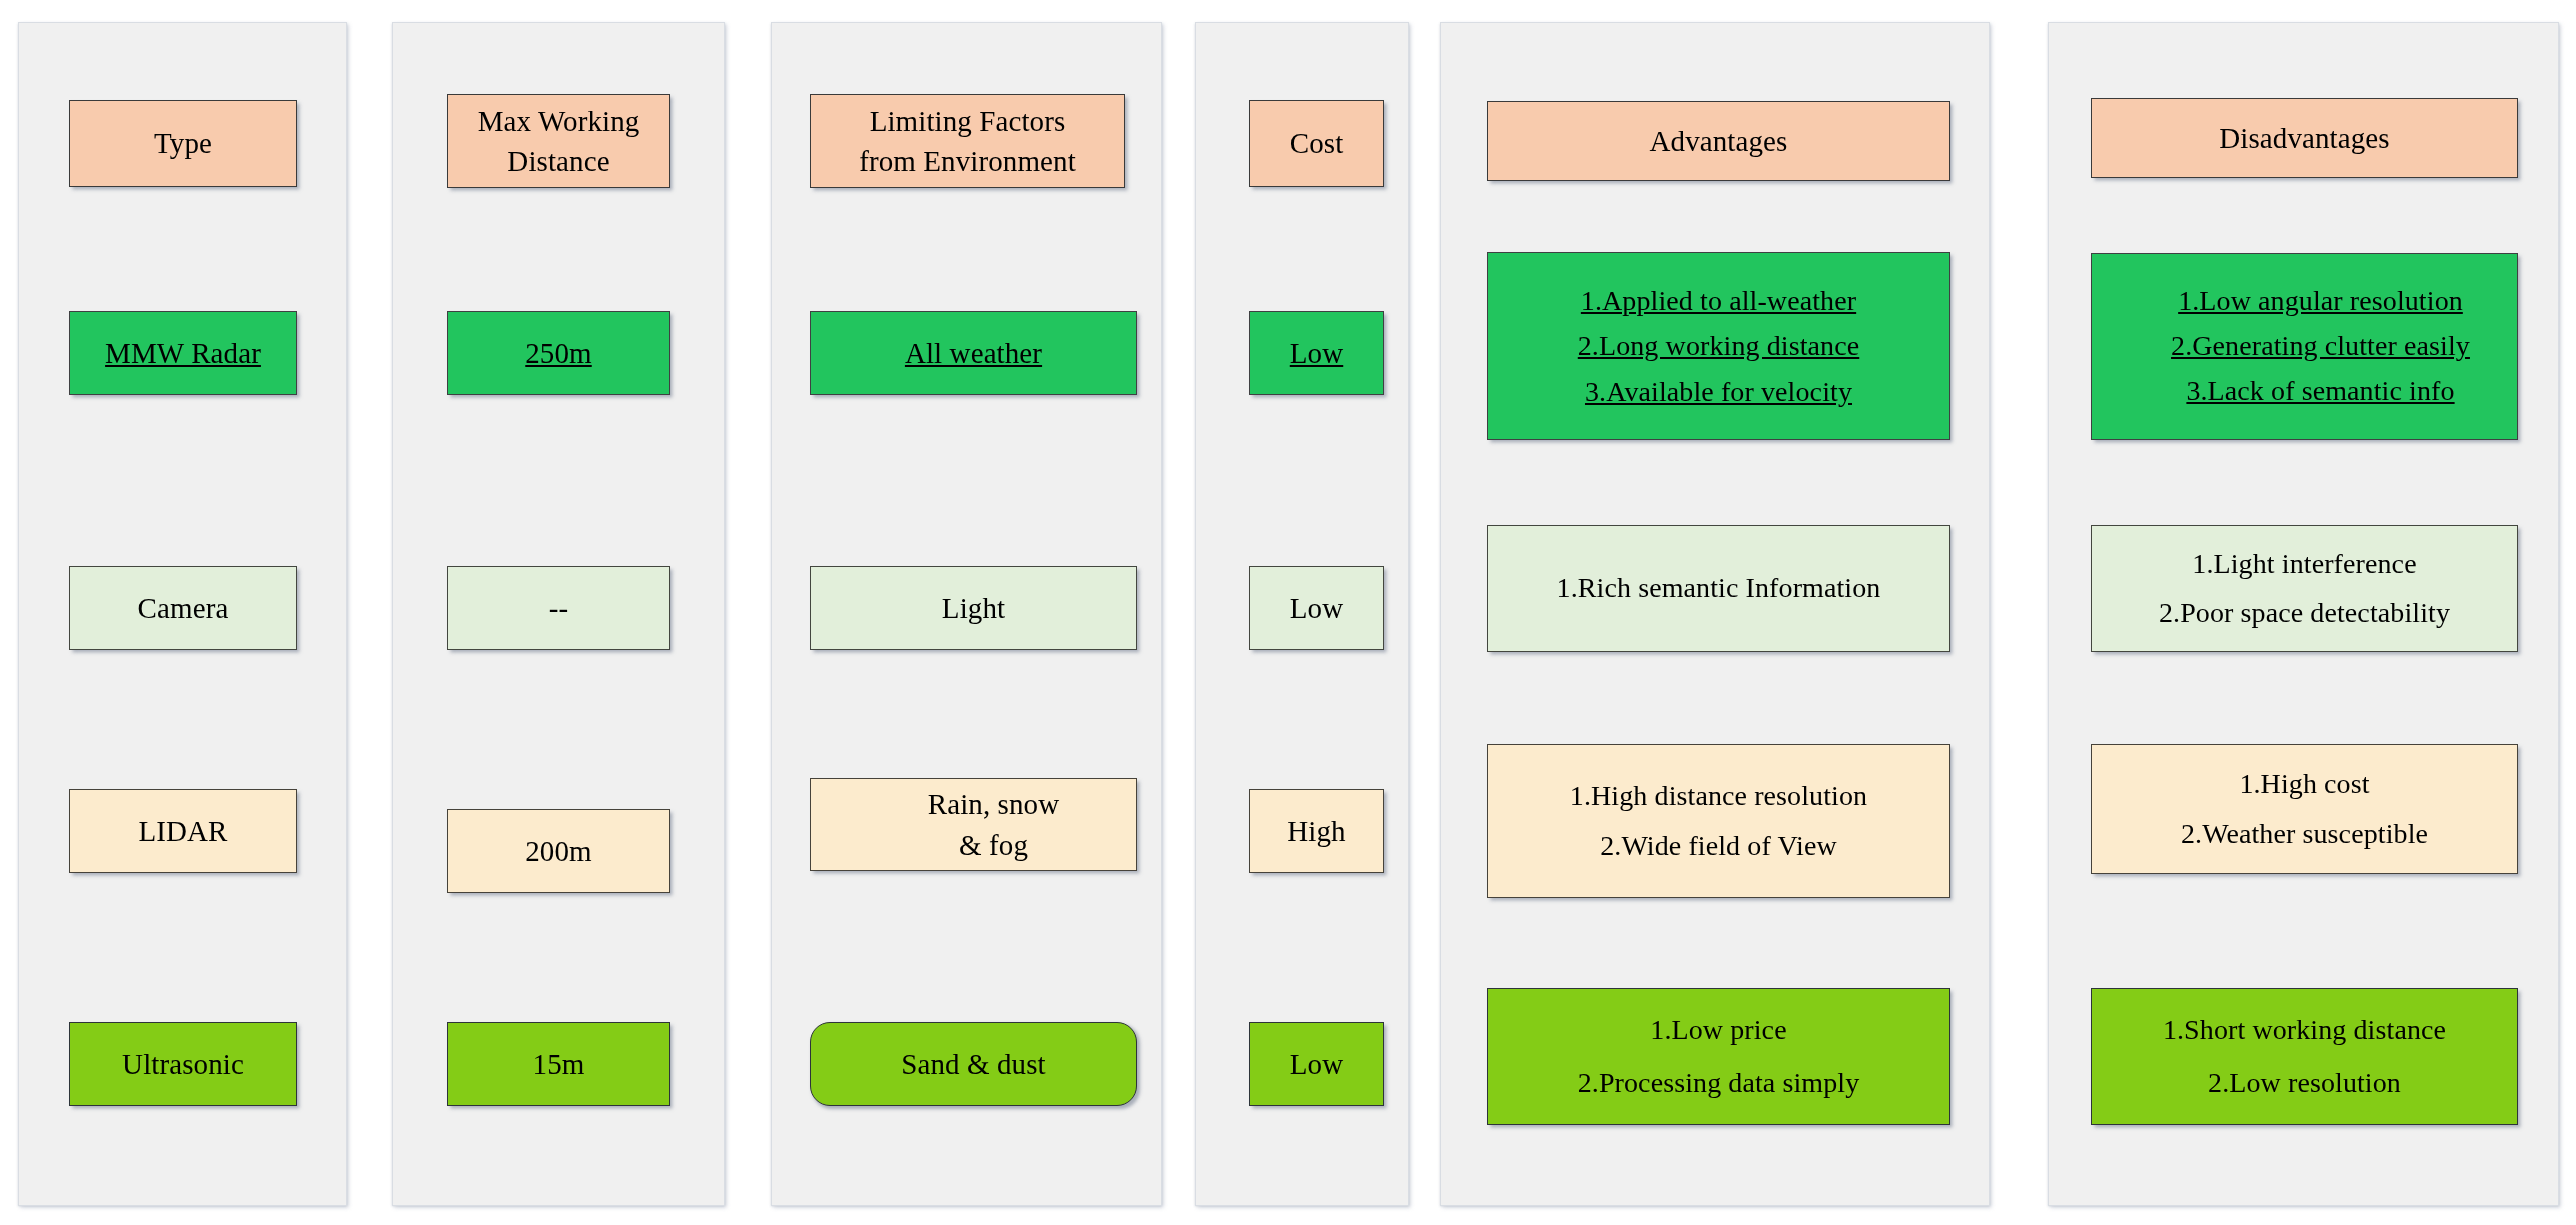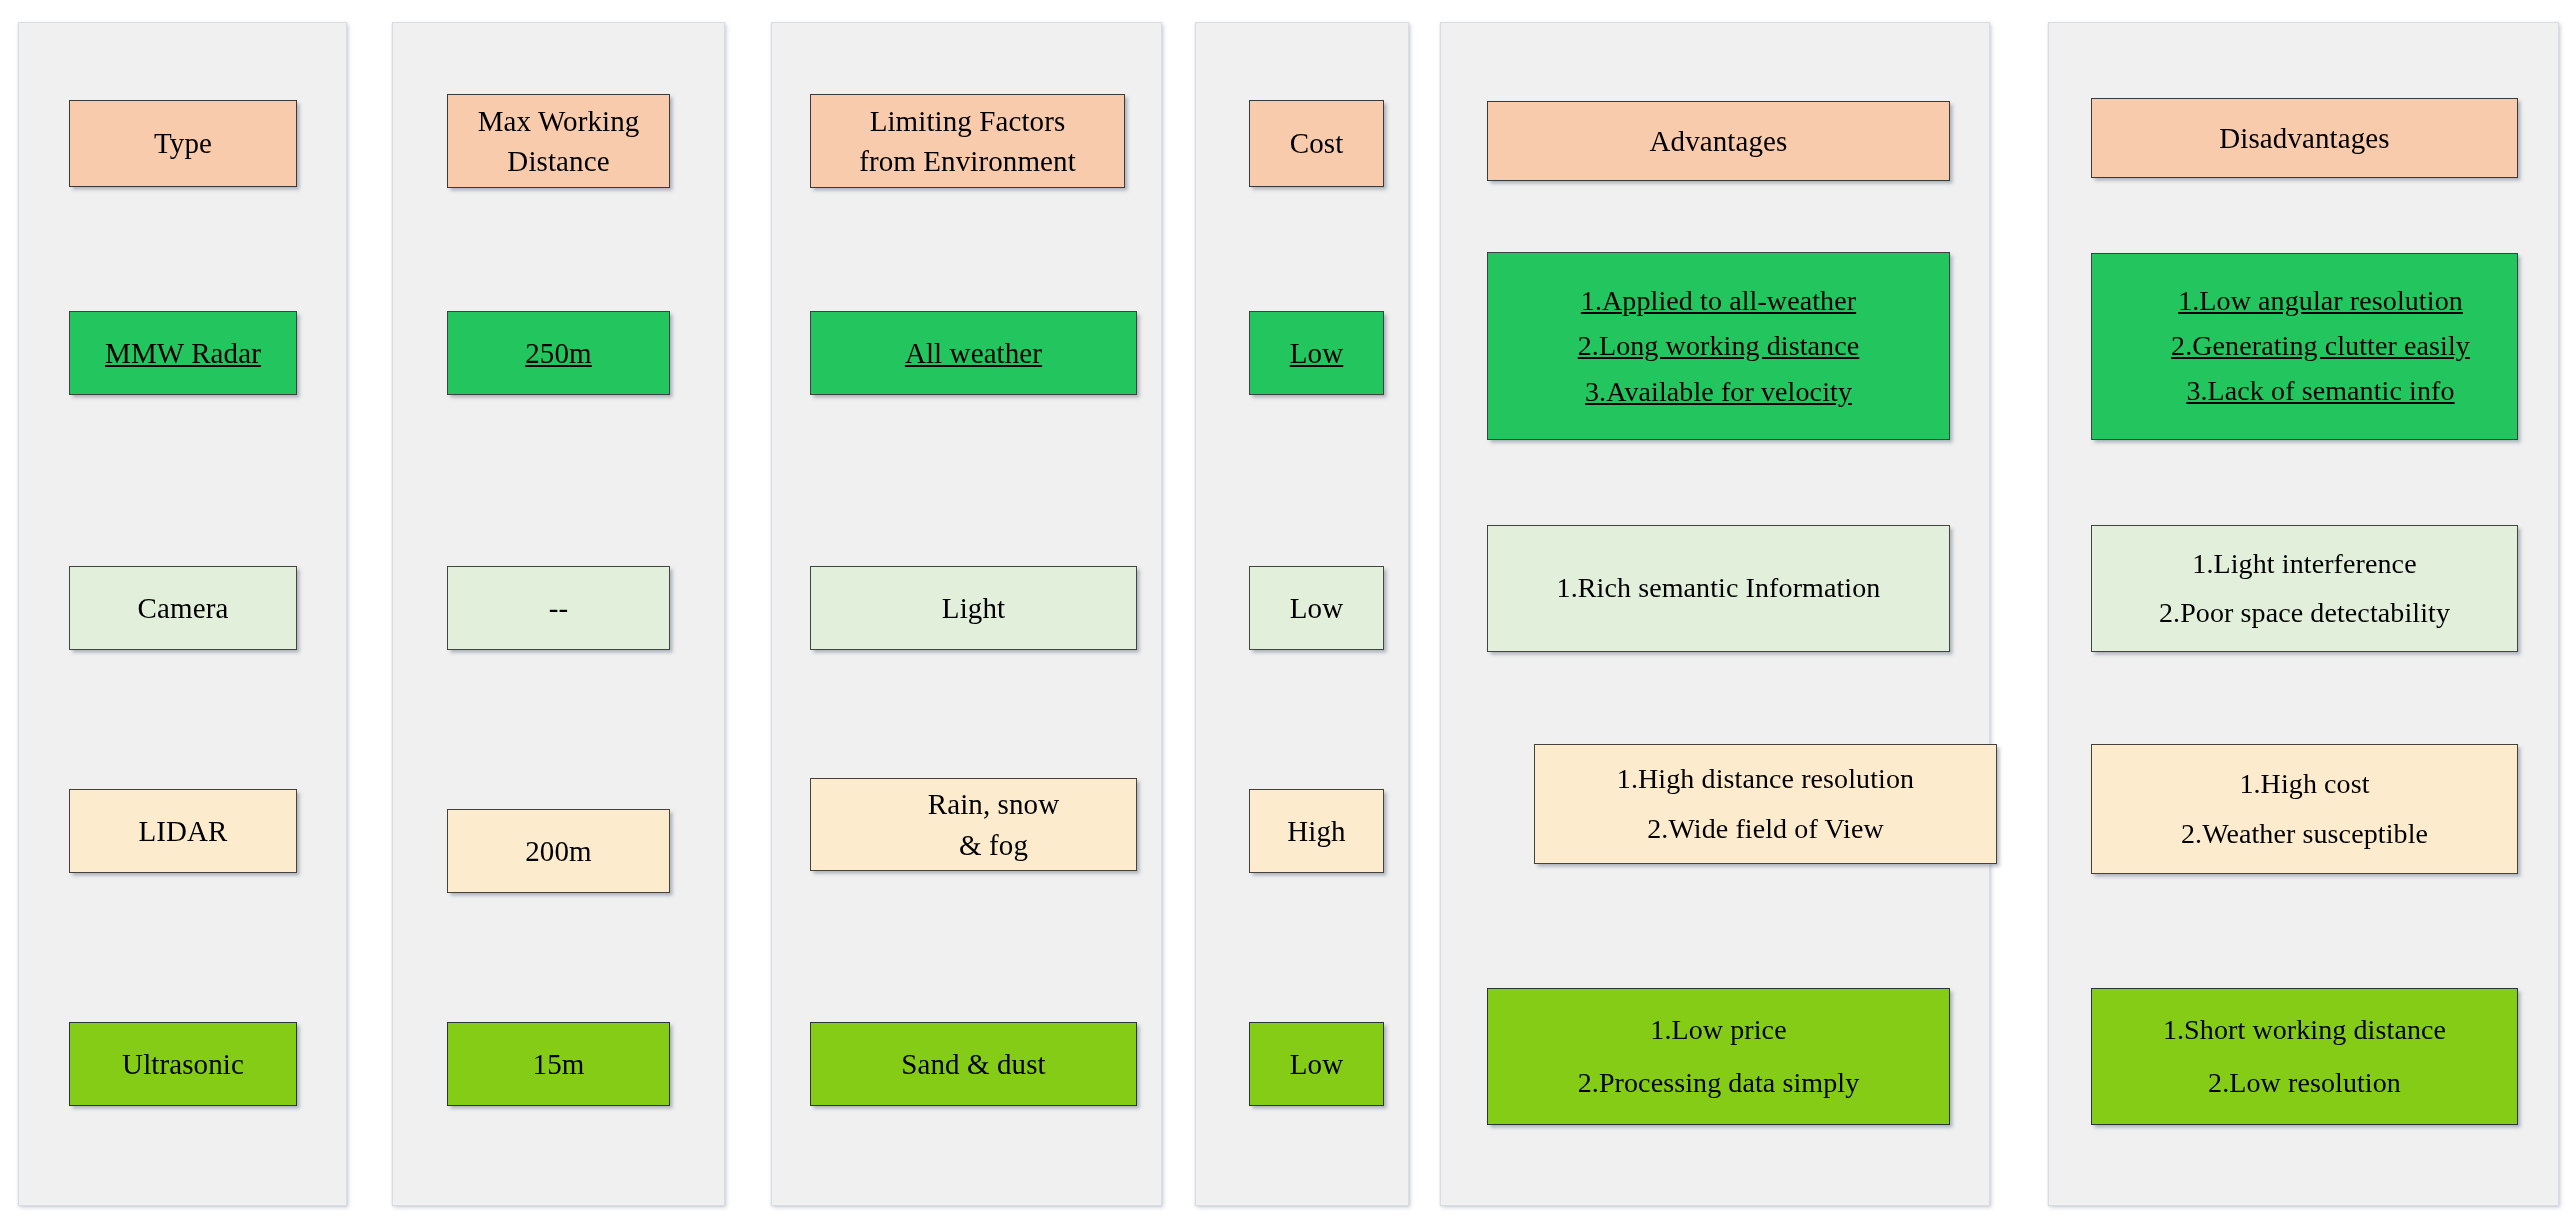--- a/index.html
+++ b/index.html
@@ -129,21 +129,21 @@
 
   <div class="cell c-green fs-cell" style="left:810px; top:566px; width:327px; height:84px;">
     <span class="ln">Light</span>
   </div>
 
   <div class="cell c-yellow fs-cell" style="left:810px; top:778px; width:327px; height:93px;padding-left:40px;">
     <span class="ln">Rain, snow</span>
     <span class="ln">&amp; fog</span>
   </div>
 
-  <div class="cell c-blue-light fs-cell" style="left:810px; top:1022px; width:327px; height:84px;">
+  <div class="cell c-blue-light fs-cell" style="left:810px; top:1022px; width:327px; height:84px;border-radius:20px;">
     <span class="ln">Sand &amp; dust</span>
   </div>
 
   <div class="panel" style="left:1195px; width:214px;"></div>
 
   <div class="cell c-header fs-head" style="left:1249px; top:100px; width:135px; height:87px;">
     <span class="ln">Cost</span>
   </div>
 
   <div class="cell c-blue-pale fs-cell" style="left:1249px; top:311px; width:135px; height:84px;">
@@ -171,21 +171,21 @@
   <div class="cell c-blue-pale fs-list" style="left:1487px; top:252px; width:463px; height:188px; line-height:1.62;">
     <span class="ln">1.Applied to all-weather</span>
     <span class="ln">2.Long working distance</span>
     <span class="ln">3.Available for velocity</span>
   </div>
 
   <div class="cell c-green fs-list" style="left:1487px; top:525px; width:463px; height:127px;">
     <span class="ln">1.Rich semantic Information</span>
   </div>
 
-  <div class="cell c-yellow fs-list" style="left:1534px; top:744px; width:463px; height:120px; line-height:1.78;">
+  <div class="cell c-yellow fs-list" style="left:1487px; top:744px; width:463px; height:154px; line-height:1.78;">
     <span class="ln">1.High distance resolution</span>
     <span class="ln">2.Wide field of View</span>
   </div>
 
   <div class="cell c-blue-light fs-list" style="left:1487px; top:988px; width:463px; height:137px; line-height:1.86;">
     <span class="ln">1.Low price</span>
     <span class="ln">2.Processing data simply</span>
   </div>
 
   <div class="panel" style="left:2048px; width:511px;"></div>

